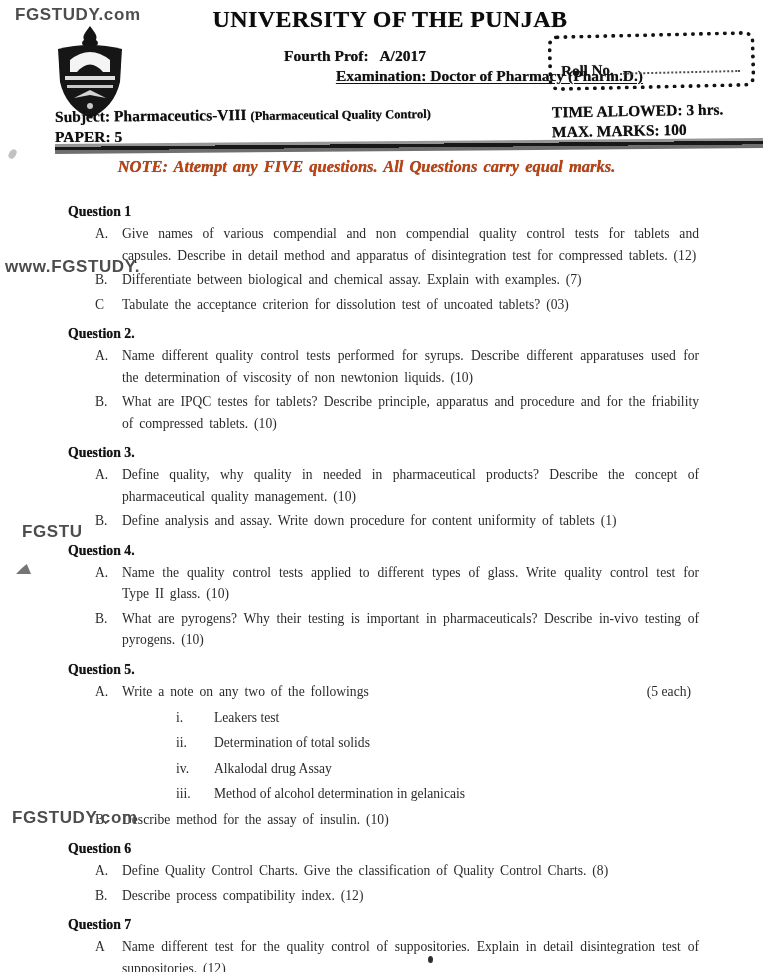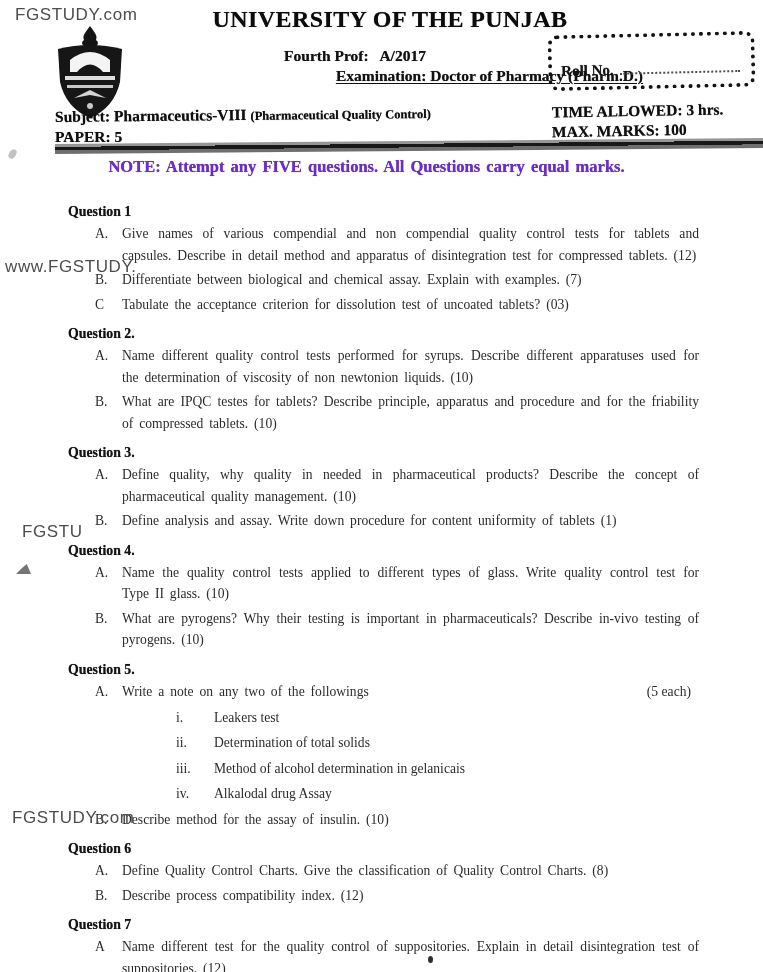--- a/index.html
+++ b/index.html
@@ -42,38 +42,38 @@
   .time-allowed { position:absolute; left:552px; top:102px; font-weight:bold; font-size:15.5px; white-space:nowrap; transform:rotate(-1deg); color:#0f0f0f; }
   .max-marks    { position:absolute; left:552px; top:122px; font-weight:bold; font-size:15.5px; white-space:nowrap; transform:rotate(-1deg); color:#0f0f0f; }
 
   .divider {
     position:absolute; left:55px; right:-2px; top:141px; height:10px;
     transform:rotate(-0.5deg);
     background:linear-gradient(180deg,#969696 0 28%,#181818 28% 64%,#6f6f6f 64% 100%);
   }
   .exam-note {
     position:absolute; left:0; right:30px; top:157px; text-align:center;
-    font-weight:bold; font-size:16.5px; color:#6d28d9;
+    font-weight:bold; font-style:italic; font-size:16.5px; color:#c2410c;
     word-spacing:2px;
   }
 
   
   .content { position:absolute; left:68px; top:193px; right:64px; font-size:13.6px; color:#2b2b2b; }
   .q-title { font-weight:bold; font-size:13.8px; color:#141414; margin:11px 0 2px; }
   .part { display:flex; align-items:flex-start; margin:3px 0 3px 27px; line-height:21.5px; }
   .part-label { flex:none; width:27px; }
   .part-text  { flex:1; text-align:justify; word-spacing:2.5px; }
   .marks-note { flex:none; margin-left:0; margin-right:8px; }
   .sub { display:flex; margin:4.5px 0 4.5px 108px; line-height:21px; }
   .sub-label { flex:none; width:38px; }
 
   
   .wm {
     position:absolute; font-family:"Liberation Sans","DejaVu Sans",sans-serif;
-    color:#4d4d4d; font-size:17px; letter-spacing:.6px; z-index:3;
+    color:#4d4d4d; font-size:17px; letter-spacing:.6px; z-index:3;font-weight:bold;
   }
   .wm-top { left:15px; top:5px; }
   .wm-q1  { left:5px;  top:246px;margin-top:11px; }
   .wm-q4  { left:22px; top:522px; }
   .wm-q6  { left:12px; top:808px; }
 
   
   .smudge-a { position:absolute; left:9px; top:149px; width:7px; height:10px;
               background:#9a9a9a; opacity:.6; border-radius:60% 40% 55% 45%; transform:rotate(24deg); }
   .smudge-b { position:absolute; left:16px; top:563px; width:15px; height:11px;
@@ -187,26 +187,26 @@
       </div>
       <div class="sub">
         <span class="sub-label">i.</span>
         <span>Leakers test</span>
       </div>
       <div class="sub">
         <span class="sub-label">ii.</span>
         <span>Determination of total solids</span>
       </div>
       <div class="sub">
+        <span class="sub-label">iv.</span>
+        <span>Alkalodal drug Assay</span>
+      </div>
+      <div class="sub">
         <span class="sub-label">iii.</span>
         <span>Method of alcohol determination in gelanicais</span>
-      </div>
-      <div class="sub">
-        <span class="sub-label">iv.</span>
-        <span>Alkalodal drug Assay</span>
       </div>
       <div class="part">
         <span class="part-label">B.</span>
         <span class="part-text">Describe method for the assay of insulin. (10)</span>
       </div>
     </div>
 
     <div>
       <div class="q-title ink">Question 6</div>
       <div class="part">

